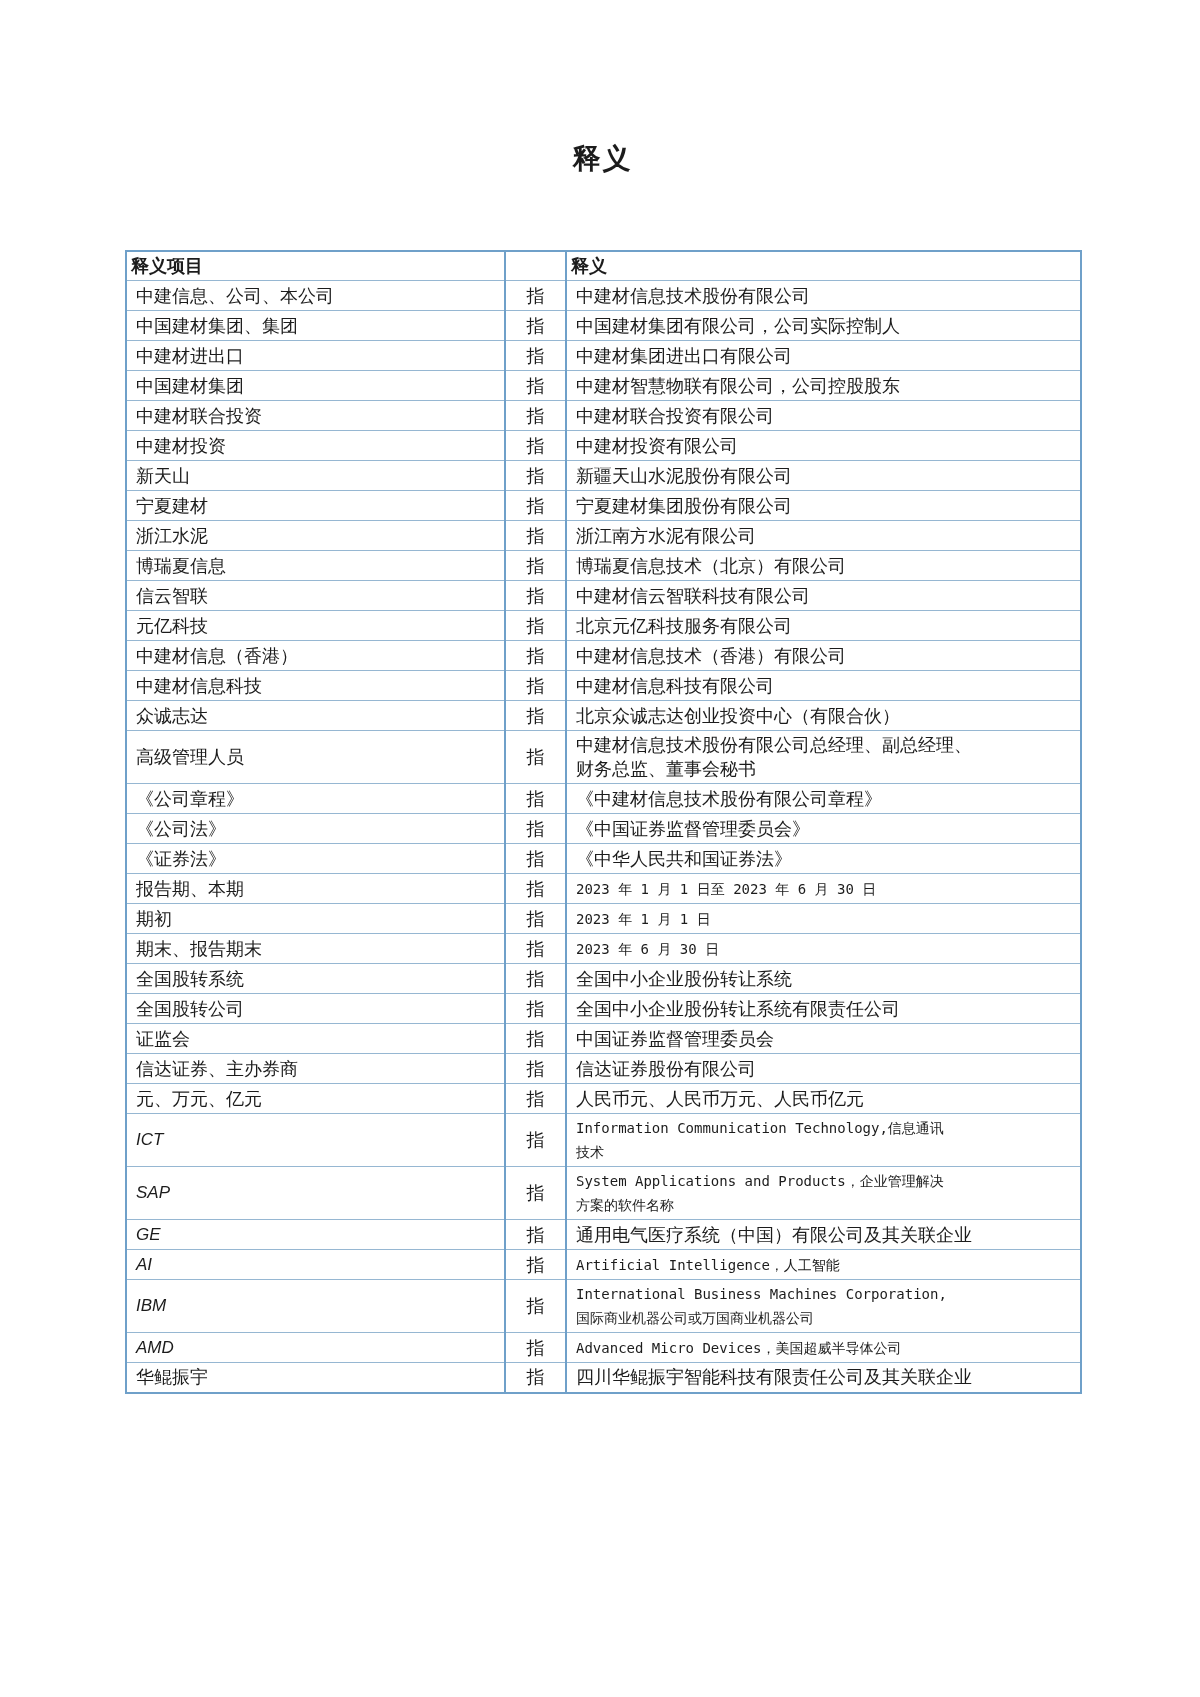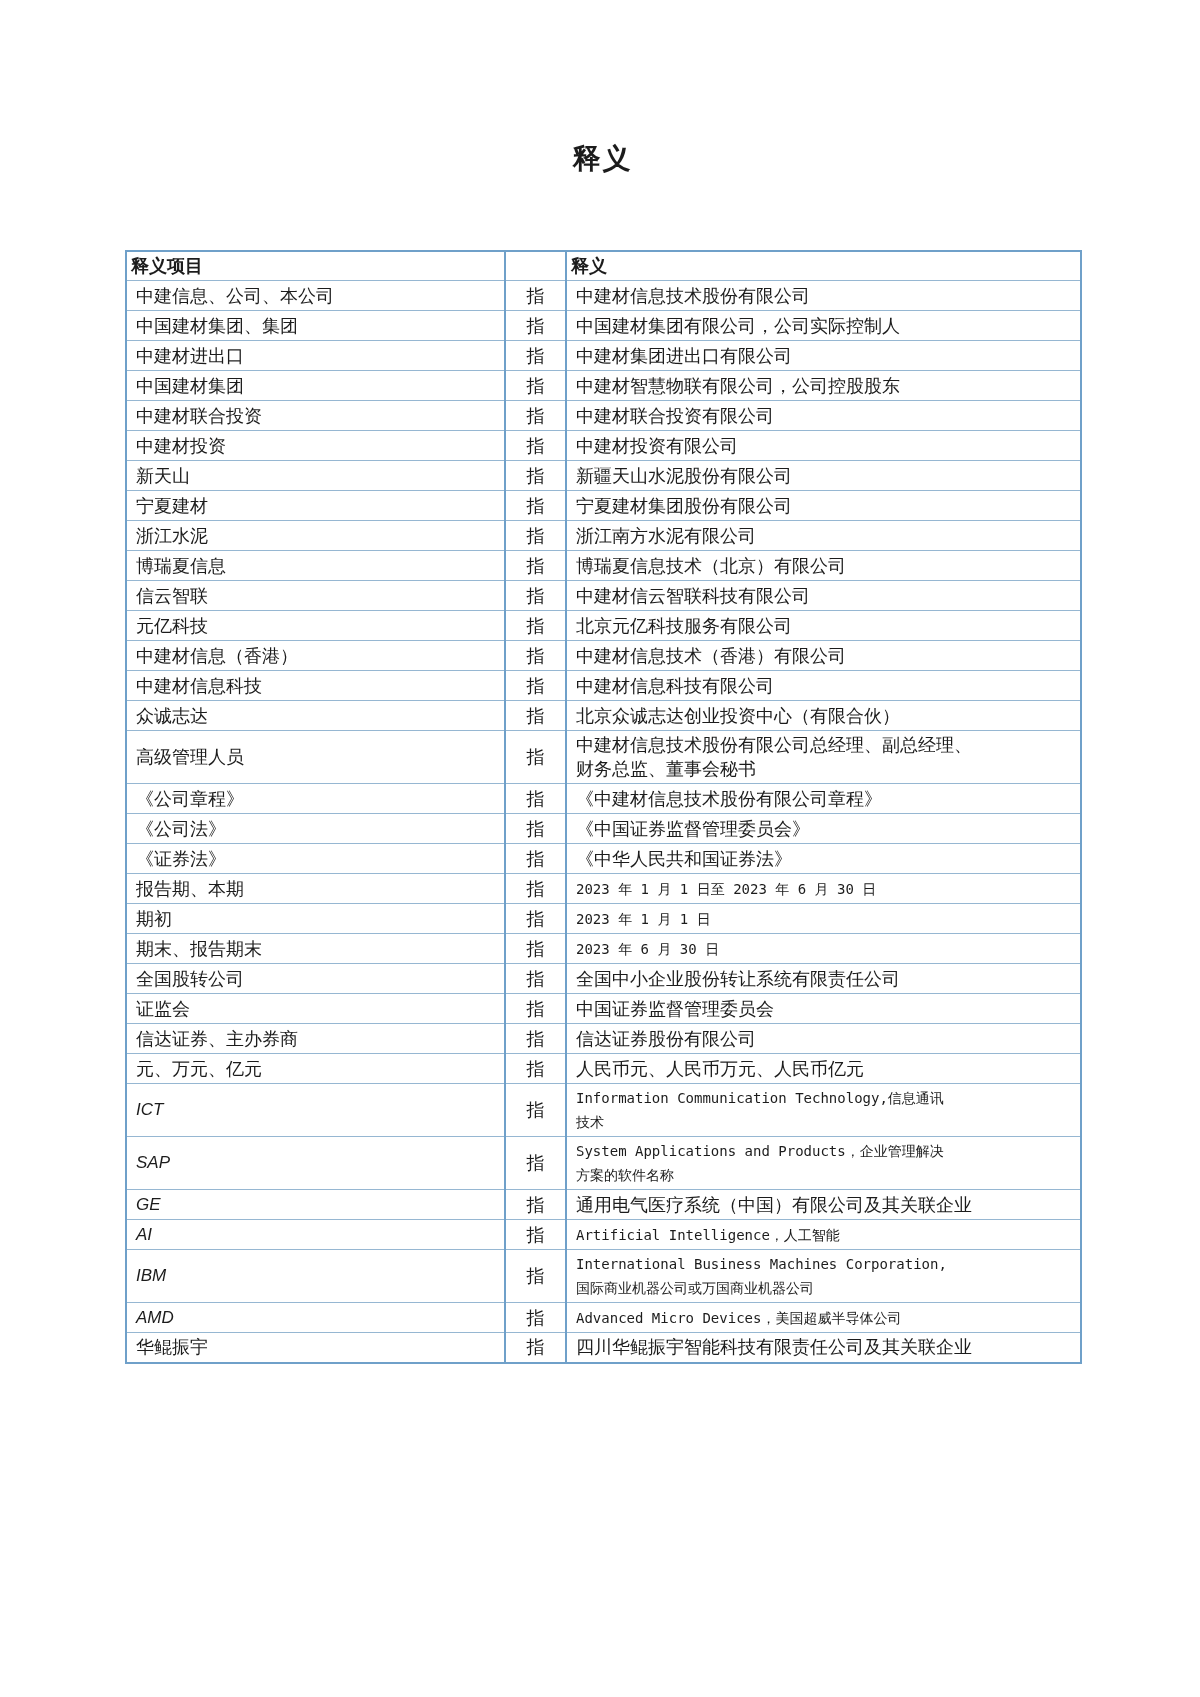--- a/index.html
+++ b/index.html
@@ -208,20 +208,25 @@
         <td class="term">期初</td>
         <td class="conn">指</td>
         <td class="def ascii-def">2023 年 1 月 1 日</td>
       </tr>
       <tr>
         <td class="term">期末、报告期末</td>
         <td class="conn">指</td>
         <td class="def ascii-def">2023 年 6 月 30 日</td>
       </tr>
       <tr>
+        <td class="term">全国股转系统</td>
+        <td class="conn">指</td>
+        <td class="def">全国中小企业股份转让系统</td>
+      </tr>
+      <tr>
         <td class="term">全国股转公司</td>
         <td class="conn">指</td>
         <td class="def">全国中小企业股份转让系统有限责任公司</td>
       </tr>
       <tr>
         <td class="term">证监会</td>
         <td class="conn">指</td>
         <td class="def">中国证券监督管理委员会</td>
       </tr>
       <tr>

